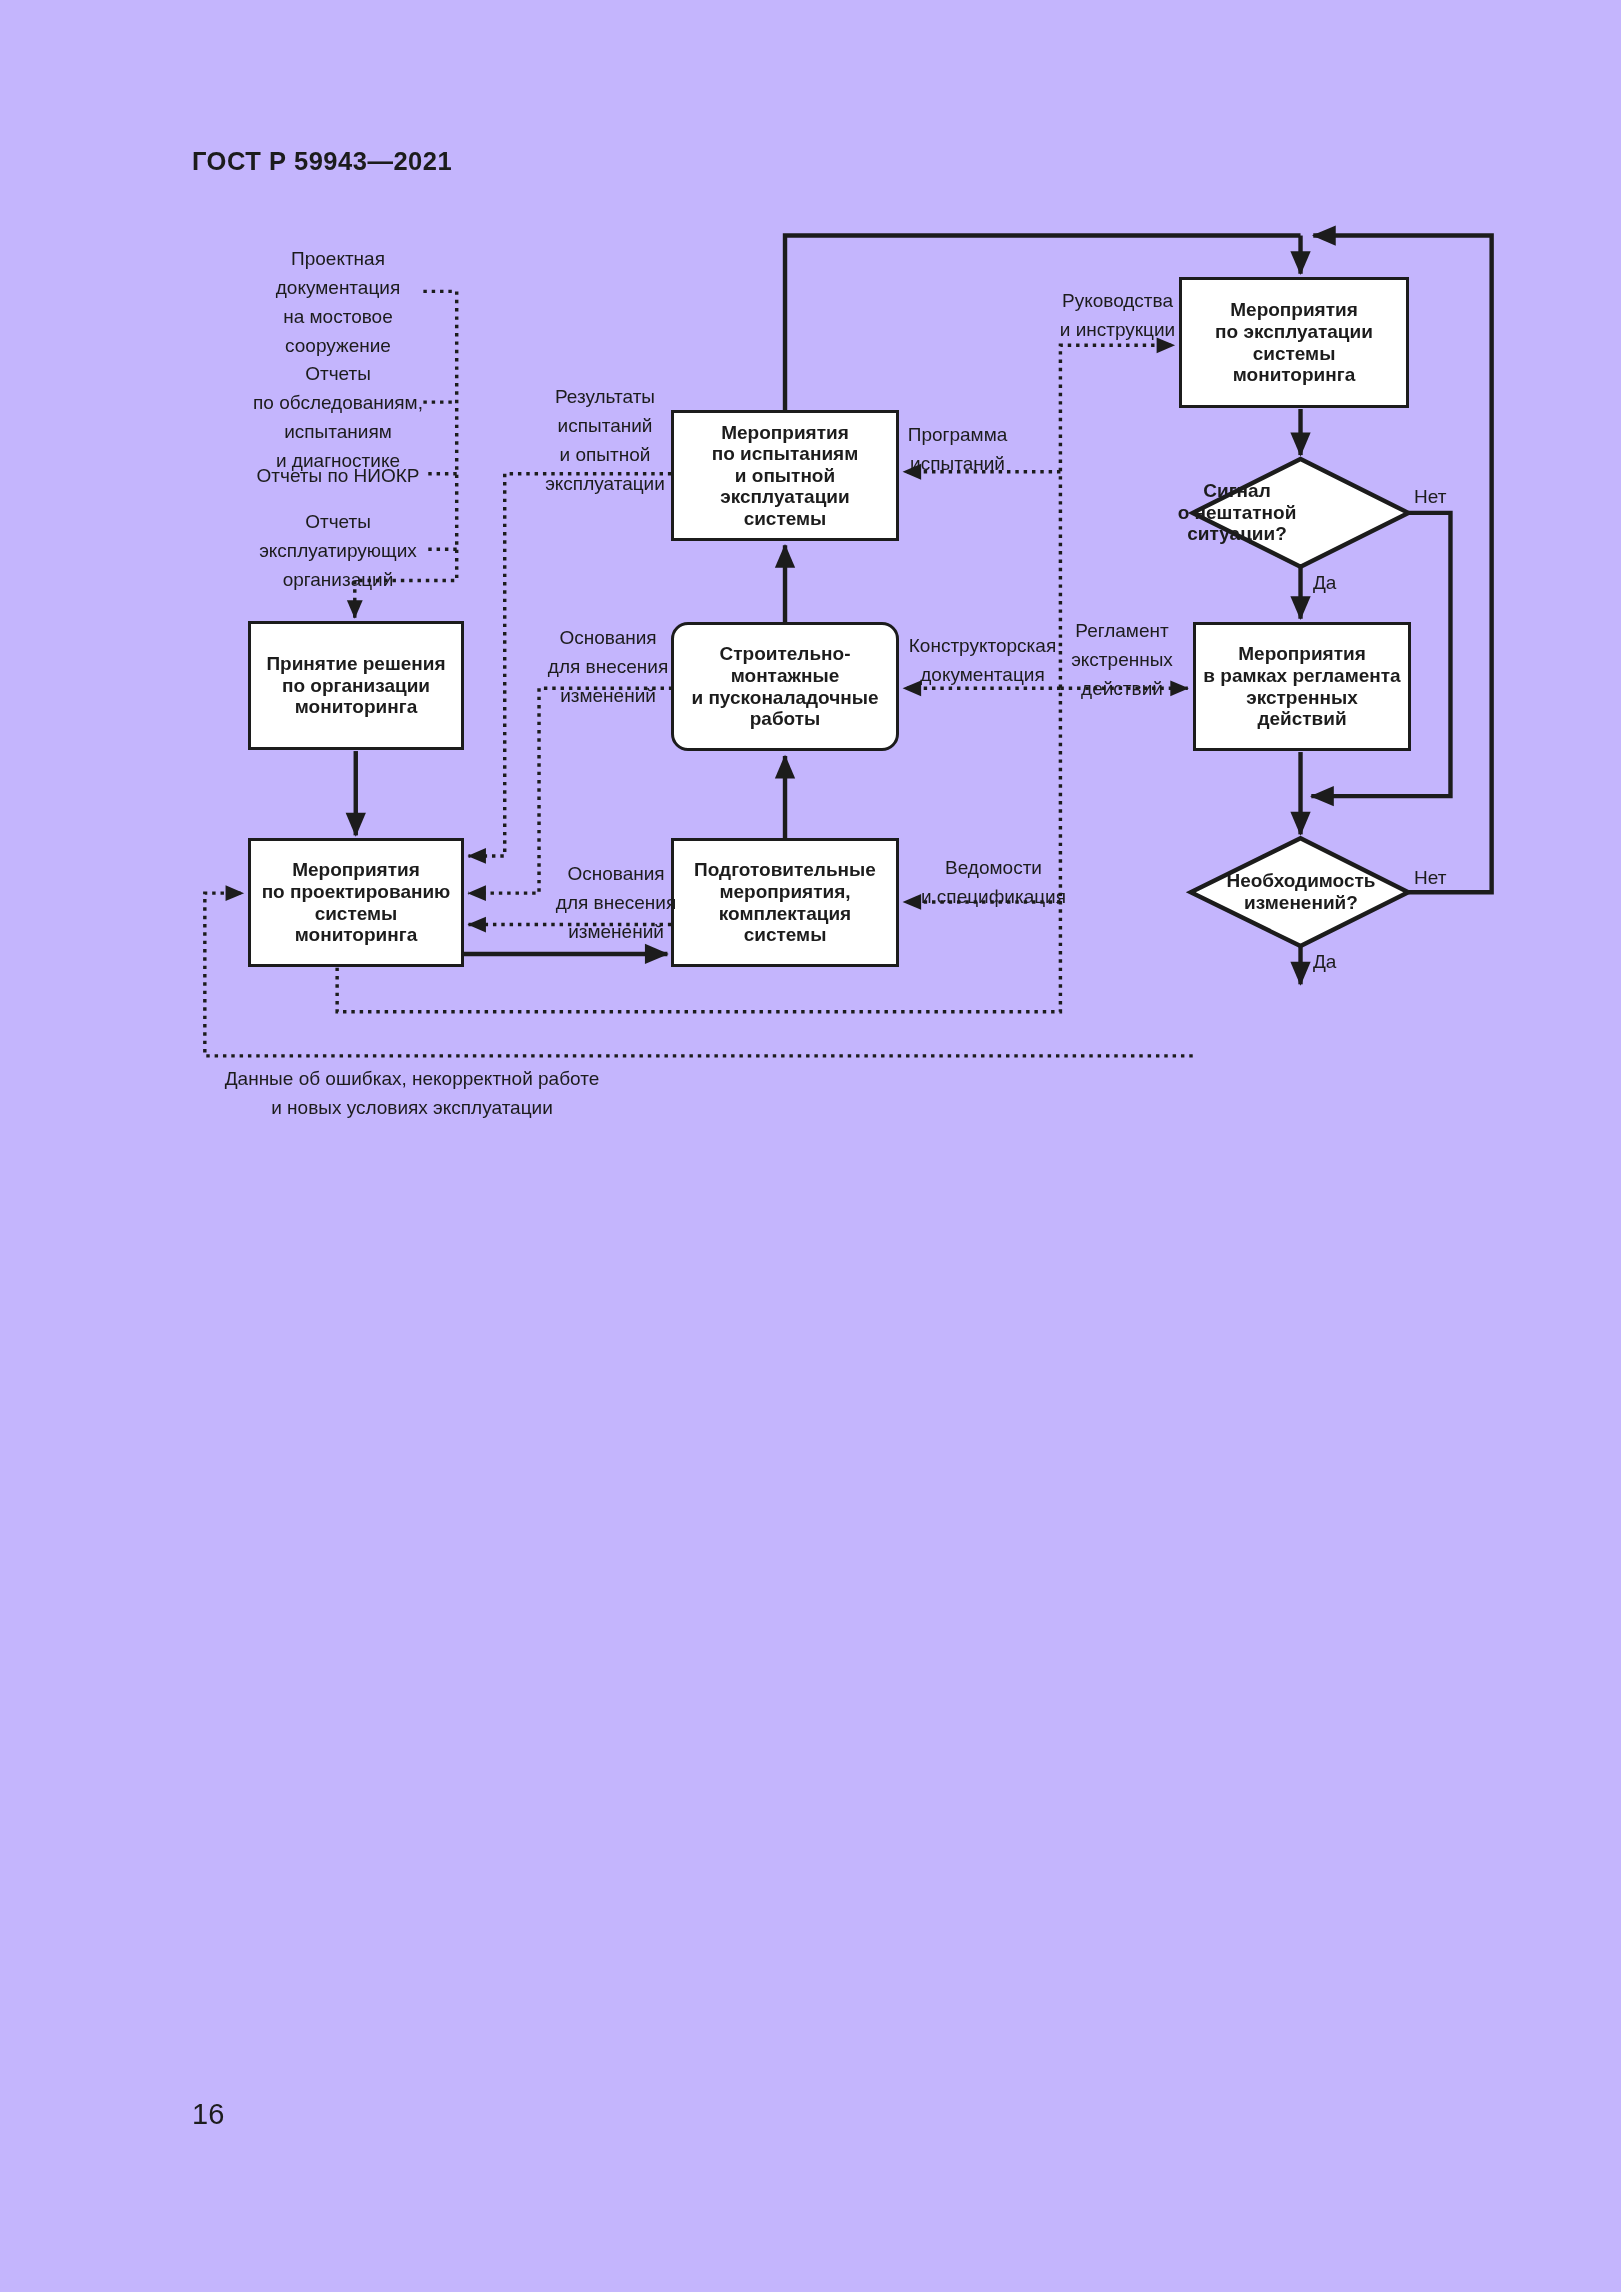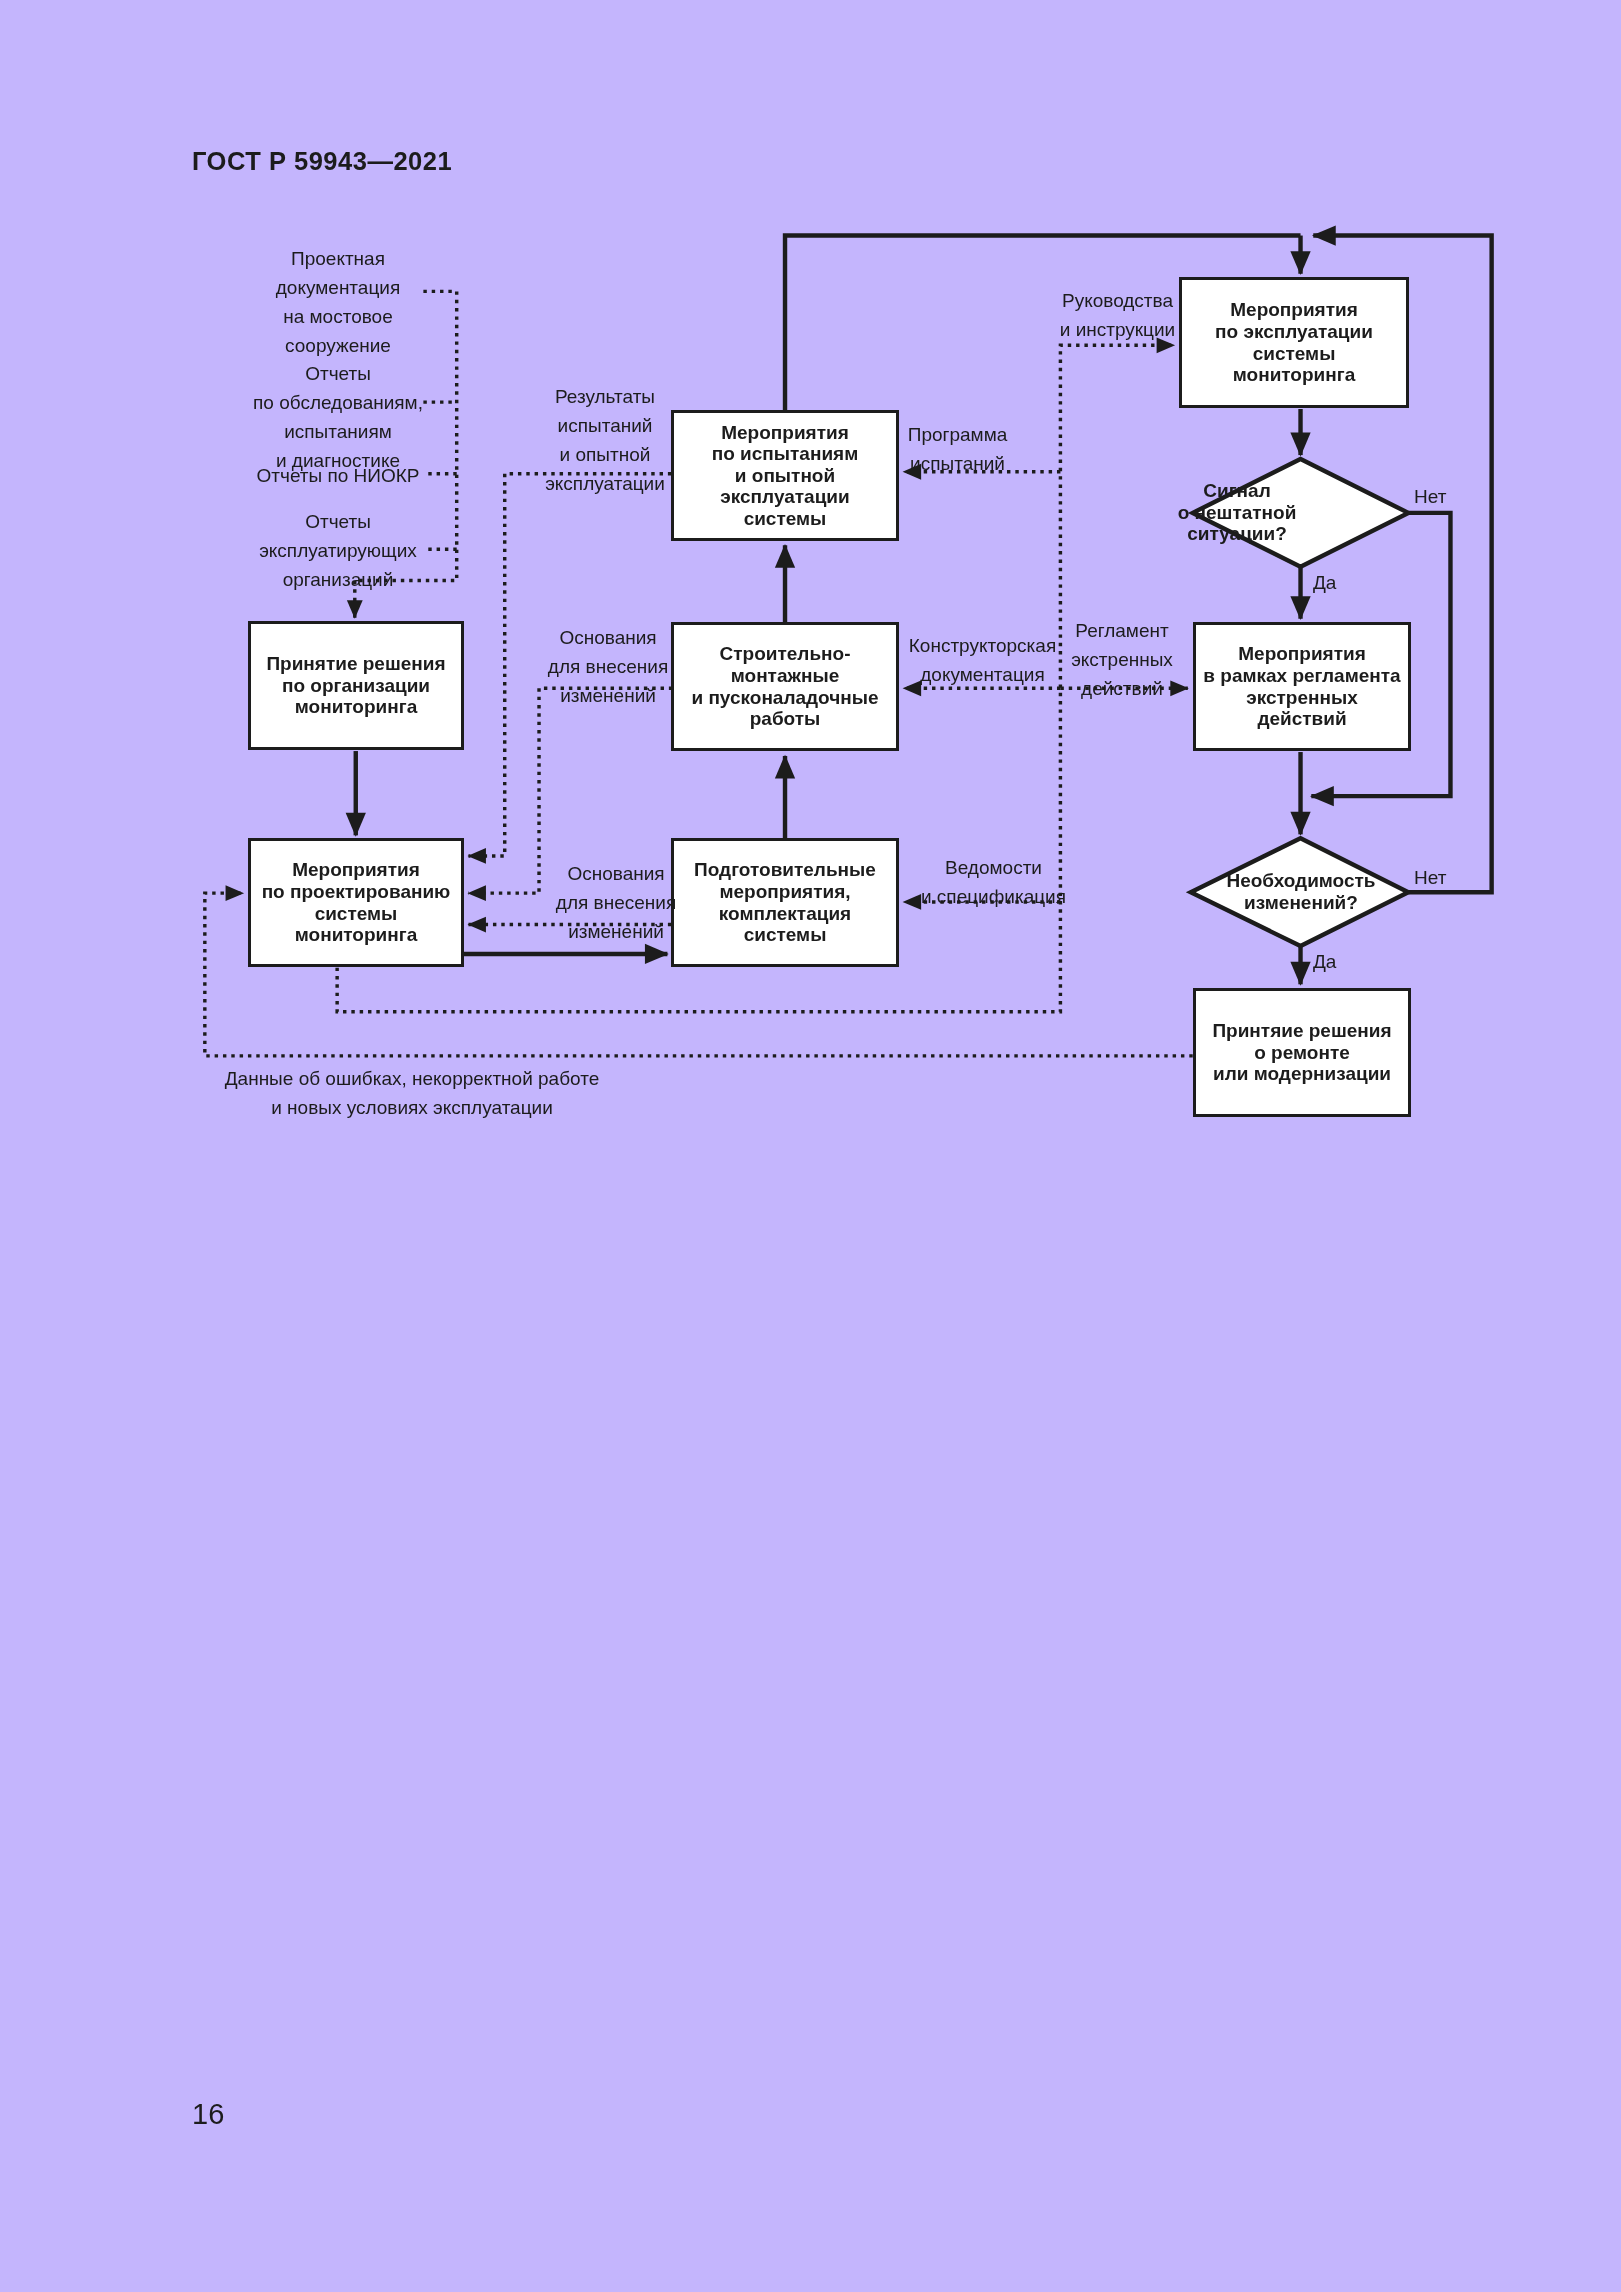--- a/index.html
+++ b/index.html
@@ -87,39 +87,36 @@
 мониторинга</div>
   <div class="box" style="left:248px;top:838px;width:216px;height:129px;">Мероприятия
 по проектированию
 системы
 мониторинга</div>
   <div class="box" style="left:671px;top:410px;width:228px;height:131px;">Мероприятия
 по испытаниям
 и опытной
 эксплуатации
 системы</div>
-  <div class="box" style="left:671px;top:622px;width:228px;height:129px;">Строительно-
+  <div class="box" style="left:671px;top:622px;width:228px;height:129px;border-radius:17px;">Строительно-
 монтажные
 и пусконаладочные
 работы</div>
   <div class="box" style="left:671px;top:838px;width:228px;height:129px;">Подготовительные
 мероприятия,
 комплектация
 системы</div>
   <div class="box" style="left:1179px;top:277px;width:230px;height:131px;">Мероприятия
 по эксплуатации
 системы
 мониторинга</div>
   <div class="box" style="left:1193px;top:622px;width:218px;height:129px;">Мероприятия
 в рамках регламента
 экстренных
 действий</div>
-  <div class="box" style="left:1193px;top:988px;width:218px;height:129px;">Принтяие решения
-о ремонте
-или модернизации</div>
 
   <div class="dia-lbl" style="left:1144px;top:480px;width:186px;height:65px;">Сигнал
 о нештатной
 ситуации?</div>
   <div class="dia-lbl" style="left:1193px;top:870px;width:216px;height:43px;">Необходимость
 изменений?</div>
 
   <div class="lbl abs" style="left:240px;top:244px;width:196px;">Проектная
 документация
 на мостовое

